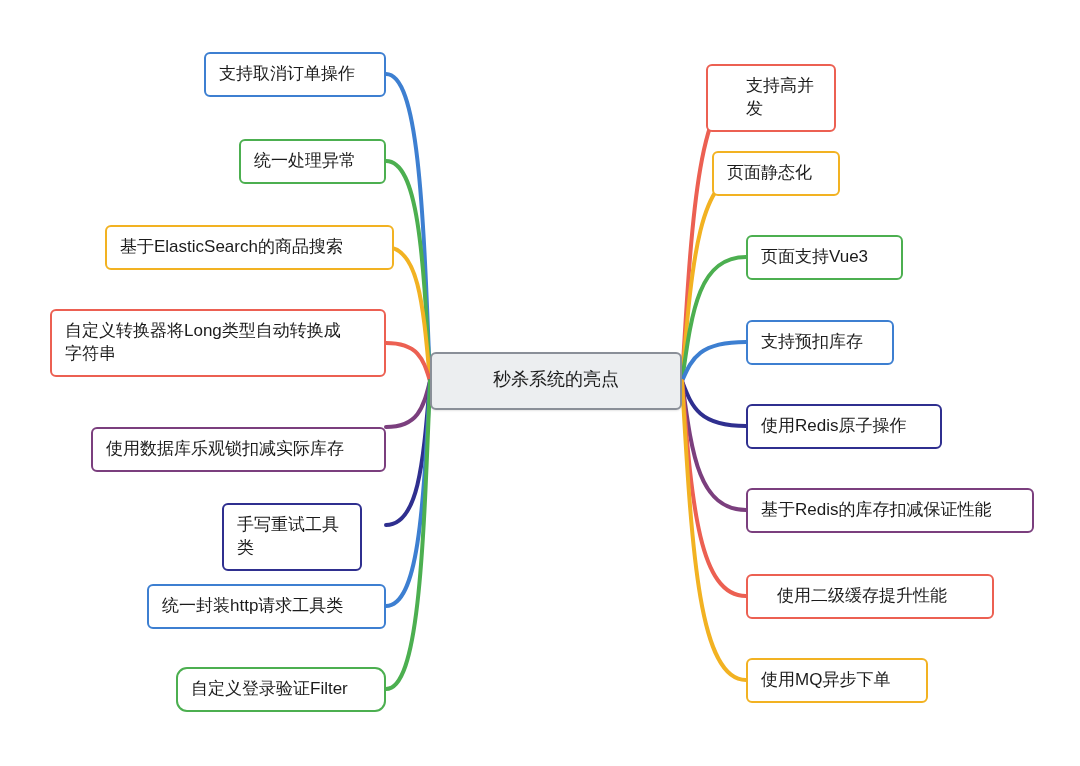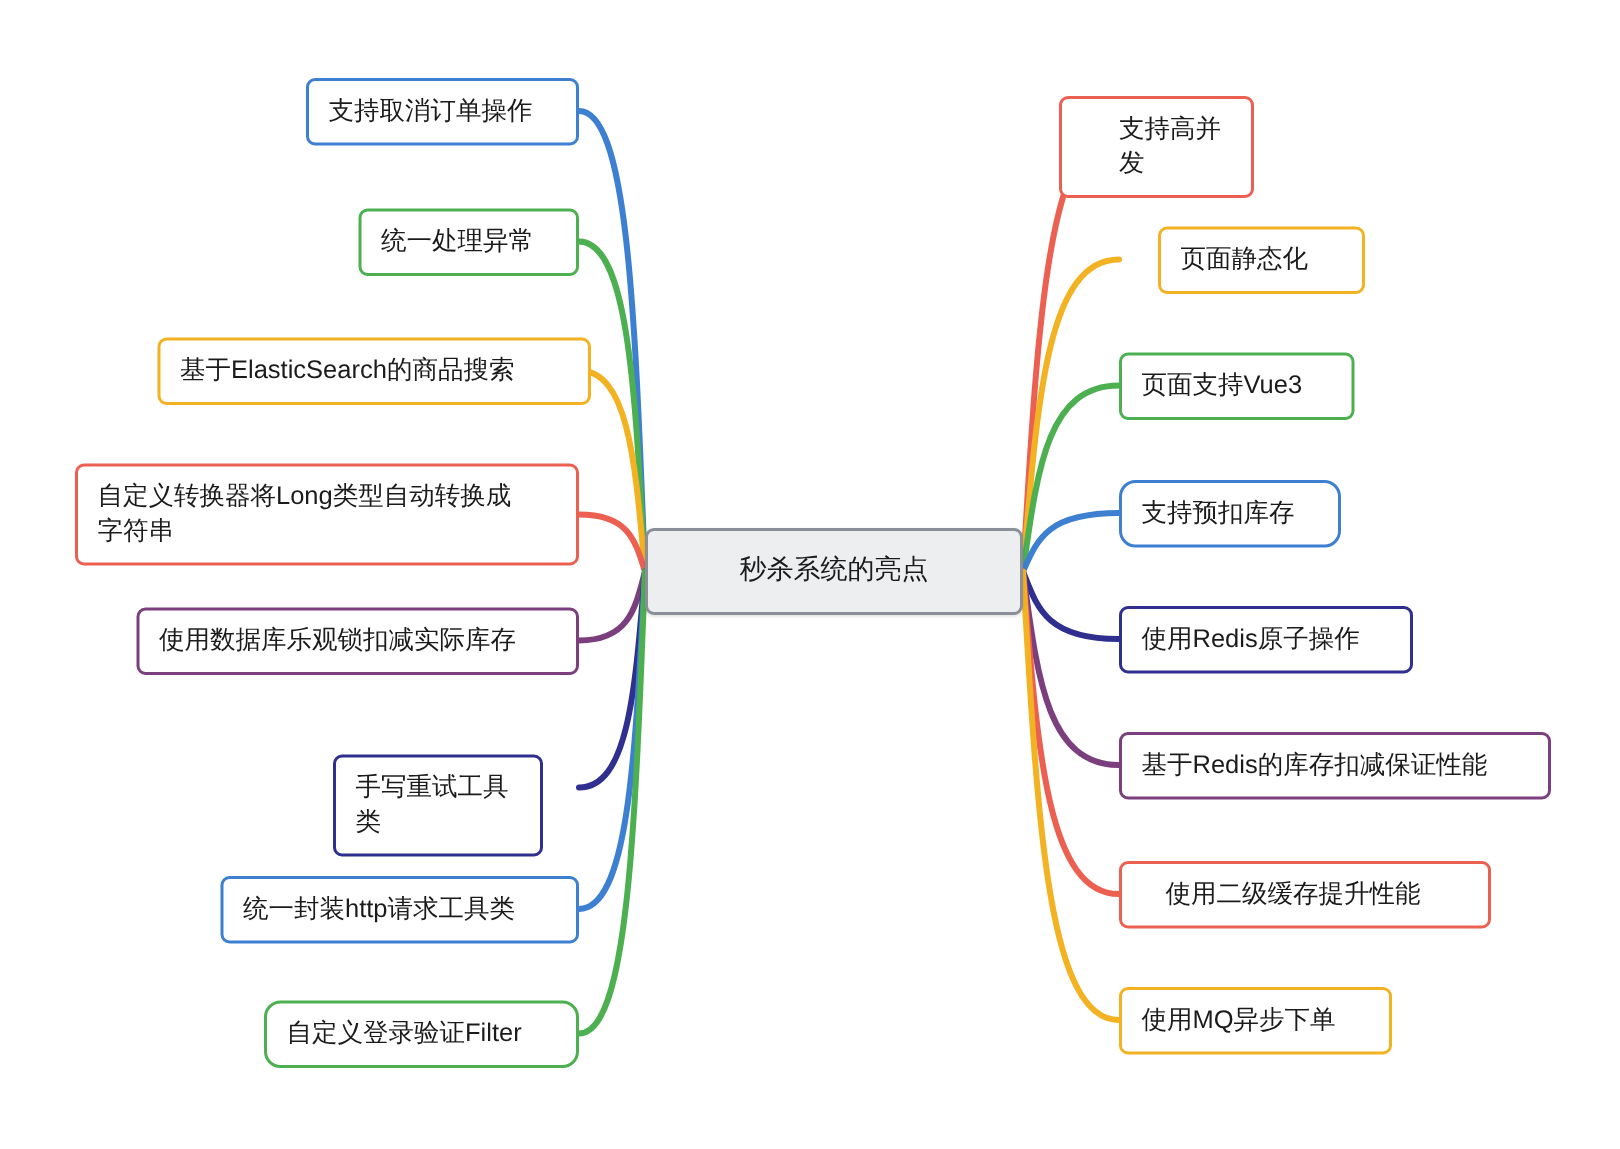--- a/index.html
+++ b/index.html
@@ -82,26 +82,26 @@
     </svg>
   <div id="nodes-layer">
     <div class="center-node" id="center-node" style="left: 430px; top: 352px; width: 252px; height: 58px; border-color: rgb(138, 143, 152); background: rgb(236, 238, 240);">
       <span>秒杀系统的亮点</span>
     </div>
   <div class="node left-node" style="left: 204px; top: 52px; width: 182px; min-height: 44px; border-color: rgb(61, 127, 209);"><span>支持取消订单操作</span></div>
       <div class="node left-node" style="left: 239px; top: 139px; width: 147px; min-height: 44px; border-color: rgb(76, 175, 80);"><span>统一处理异常</span></div>
       <div class="node left-node" style="left: 105px; top: 225px; width: 289px; min-height: 44px; border-color: rgb(242, 178, 34);"><span>基于ElasticSearch的商品搜索</span></div>
       <div class="node left-node" style="left: 50px; top: 309px; width: 336px; min-height: 68px; border-color: rgb(236, 96, 82);"><span>自定义转换器将Long类型自动转换成
 字符串</span></div>
-      <div class="node left-node" style="left: 91px; top: 405px; width: 295px; min-height: 44px; border-color: rgb(123, 63, 126);"><span>使用数据库乐观锁扣减实际库存</span></div>
+      <div class="node left-node" style="left: 91px; top: 427px; width: 295px; min-height: 44px; border-color: rgb(123, 63, 126);"><span>使用数据库乐观锁扣减实际库存</span></div>
       <div class="node left-node" style="left: 222px; top: 503px; width: 140px; min-height: 44px; border-color: rgb(47, 47, 143);"><span>手写重试工具类</span></div>
       <div class="node left-node" style="left: 147px; top: 584px; width: 239px; min-height: 44px; border-color: rgb(61, 127, 209);"><span>统一封装http请求工具类</span></div>
       <div class="node left-node" style="left: 176px; top: 667px; width: 210px; min-height: 44px; border-color: rgb(76, 175, 80); border-radius: 11px;"><span>自定义登录验证Filter</span></div>
       <div class="node right-node" style="left: 706px; top: 64px; width: 130px; min-height: 44px; border-color: rgb(236, 96, 82); padding-left: 38px;"><span>支持高并发</span></div>
-      <div class="node right-node" style="left: 772px; top: 151px; width: 138px; min-height: 44px; border-color: rgb(242, 178, 34);"><span>页面静态化</span></div>
+      <div class="node right-node" style="left: 712px; top: 151px; width: 128px; min-height: 44px; border-color: rgb(242, 178, 34);"><span>页面静态化</span></div>
       <div class="node right-node" style="left: 746px; top: 235px; width: 157px; min-height: 44px; border-color: rgb(76, 175, 80);"><span>页面支持Vue3</span></div>
-      <div class="node right-node" style="left: 746px; top: 320px; width: 148px; min-height: 44px; border-color: rgb(61, 127, 209); border-radius: 11px;"><span>支持预扣库存</span></div>
+      <div class="node right-node" style="left: 746px; top: 320px; width: 148px; min-height: 44px; border-color: rgb(61, 127, 209);"><span>支持预扣库存</span></div>
       <div class="node right-node" style="left: 746px; top: 404px; width: 196px; min-height: 44px; border-color: rgb(47, 47, 143);"><span>使用Redis原子操作</span></div>
       <div class="node right-node" style="left: 746px; top: 488px; width: 288px; min-height: 44px; border-color: rgb(123, 63, 126);"><span>基于Redis的库存扣减保证性能</span></div>
       <div class="node right-node" style="left: 746px; top: 574px; width: 248px; min-height: 44px; border-color: rgb(236, 96, 82); padding-left: 29px;"><span>使用二级缓存提升性能</span></div>
       <div class="node right-node" style="left: 746px; top: 658px; width: 182px; min-height: 44px; border-color: rgb(242, 178, 34);"><span>使用MQ异步下单</span></div>
     </div>
 </div>
 
 </body></html>

